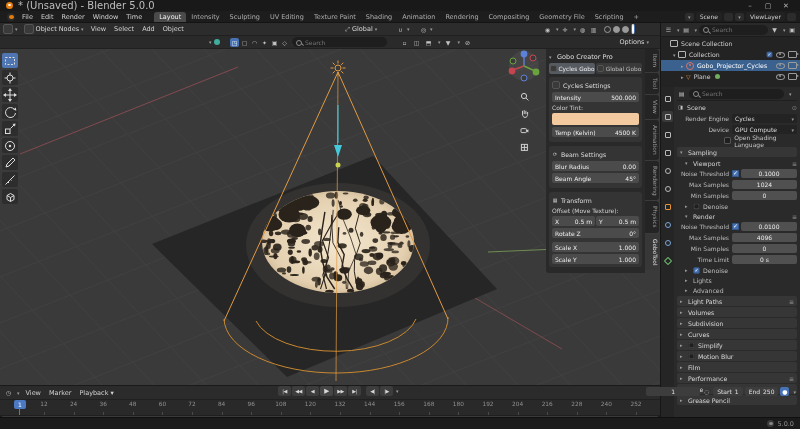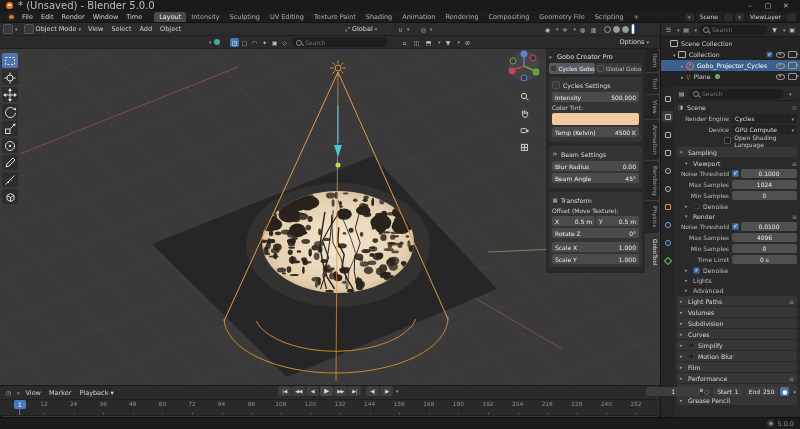--- a/index.html
+++ b/index.html
@@ -174,21 +174,21 @@
     </div>
   </div>
 
   <div class="hrow hA abs">
     <span class="hbtn">
         <span class="sq-ic"></span>
         <span class="car">▾</span>
       </span>
     <span class="hbtn">
         <span class="sq-ic" style="margin-right:2px"></span>
-        <span>Object Mode</span>
+        <span>Object Nodes</span>
         <span class="car">▾</span>
       </span>
     <nav class="flex" id="viewport-menus">
         <span class="menu-item">View</span>
         <span class="menu-item">Select</span>
         <span class="menu-item">Add</span>
         <span class="menu-item">Object</span>
       </nav>
     <span class="hbtn abs" style="left:340px">
       <span class="tiny-ic">⤢</span>

